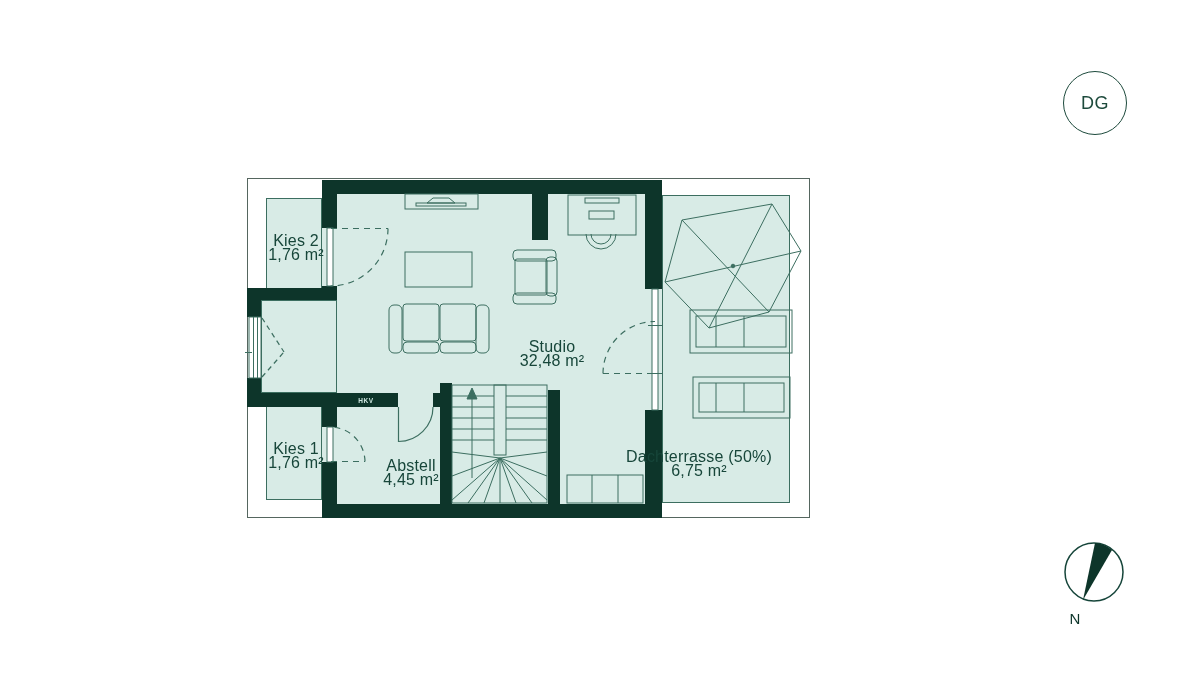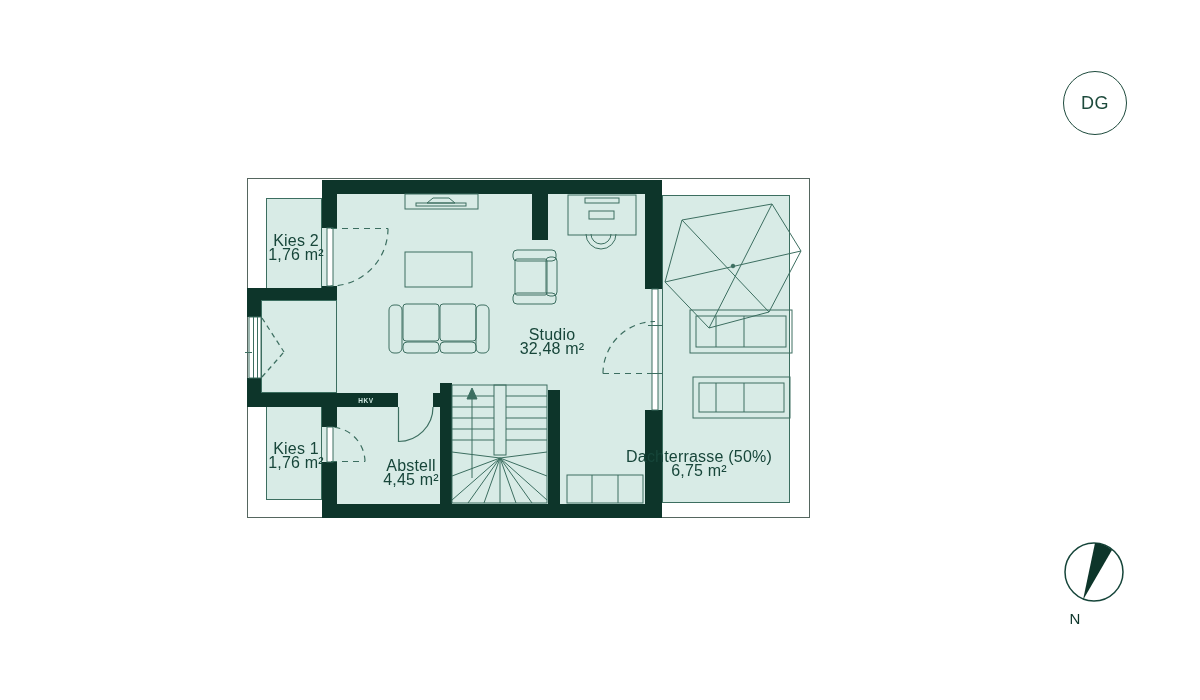--- a/index.html
+++ b/index.html
@@ -149,21 +149,21 @@
 <div class="room-label" style="left:296px;top:248px">
   <div>Kies 2</div>
   <div>1,76 m²</div>
 </div>
 
 <div class="room-label" style="left:296px;top:456px">
   <div>Kies 1</div>
   <div>1,76 m²</div>
 </div>
 
-<div class="room-label" style="left:552px;top:342px">
+<div class="room-label" style="left:552px;top:354px">
   <div>Studio</div>
   <div>32,48 m²</div>
 </div>
 
 <div class="room-label" style="left:411px;top:473px">
   <div>Abstell</div>
   <div>4,45 m²</div>
 </div>
 
 <div class="room-label" style="left:699px;top:464px">

